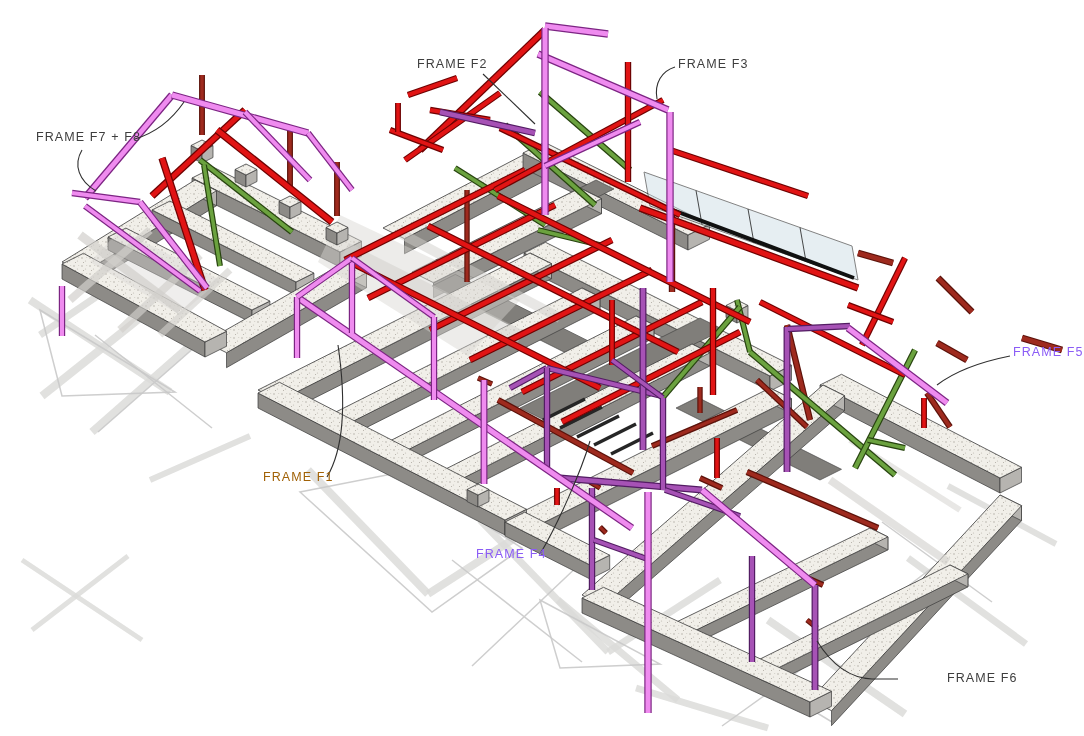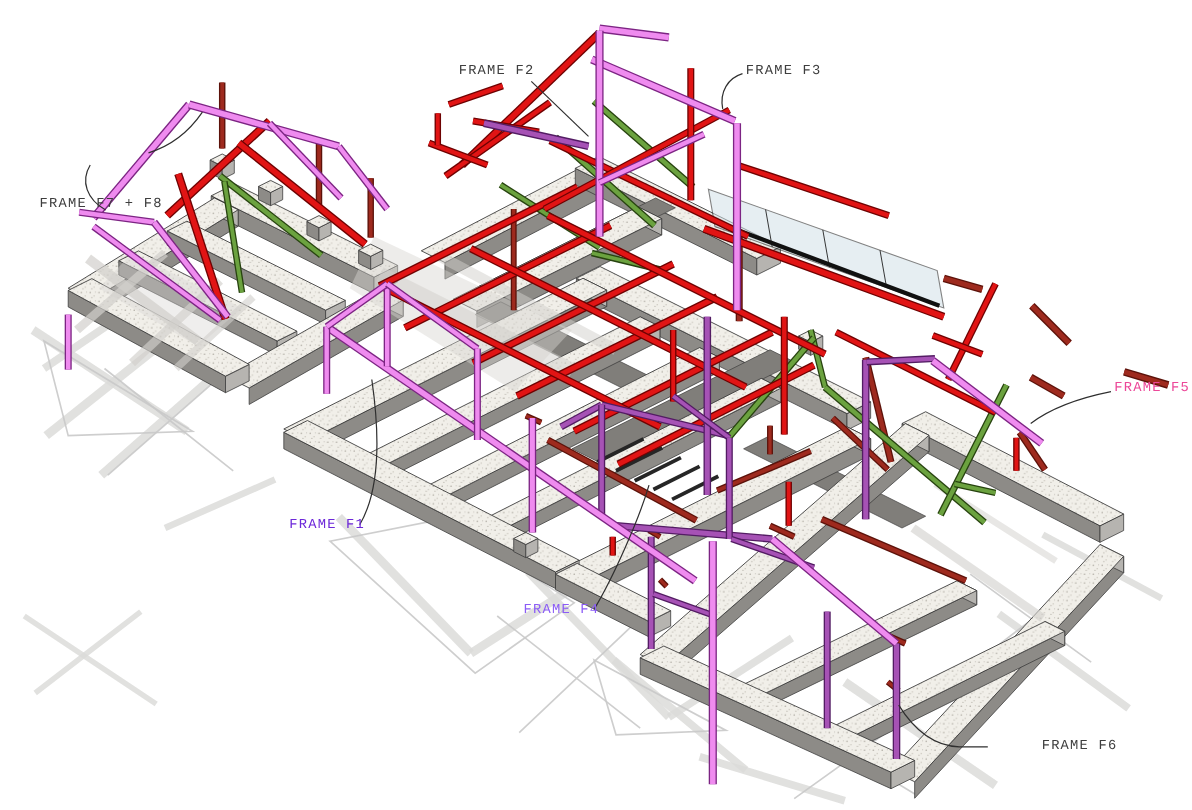--- a/index.html
+++ b/index.html
@@ -1,20 +1,20 @@
 <!DOCTYPE html>
 <html><head>
 <meta charset="utf-8">
 <style>
   html,body{margin:0;padding:0;background:#fff;}
   #stage{position:relative;width:1084px;height:736px;background:#ffffff;overflow:hidden;
          font-family:"Liberation Sans",sans-serif;}
   #scene{position:absolute;left:0;top:0;}
   .frame-label{position:absolute;font-size:12.5px;letter-spacing:1.1px;color:#3e3e3e;
-               white-space:nowrap;font-family:Liberation Mono, monospace;}
+               white-space:nowrap;font-family:Liberation Sans, sans-serif;}
 </style>
 </head>
 <body>
 
 <div id="stage">
   <svg id="scene" width="1084" height="736" viewBox="0 0 1084 736">
     <defs>
       <pattern id="spk" width="8" height="8" patternUnits="userSpaceOnUse">
         <rect width="8" height="8" fill="#f1efe9"></rect>
         <circle cx="2" cy="2" r="0.7" fill="#aaa69d"></circle>
@@ -380,20 +380,20 @@
         <path d="M82,150 C73,165 79,181 96,191" fill="none" stroke="#2f2f2f" stroke-width="1.1"></path>
         <path d="M483,74 L535,124" fill="none" stroke="#2f2f2f" stroke-width="1.1"></path>
         <path d="M675,67 C662,71 654,83 657,99" fill="none" stroke="#2f2f2f" stroke-width="1.1"></path>
         <path d="M1010,356 C980,362 954,372 937,385" fill="none" stroke="#2f2f2f" stroke-width="1.1"></path>
         <path d="M327,477 C343,450 347,407 338,345" fill="none" stroke="#2f2f2f" stroke-width="1.1"></path>
         <path d="M540,554 C557,526 581,472 590,441" fill="none" stroke="#2f2f2f" stroke-width="1.1"></path>
         <path d="M898,679 L872,679 C848,678 830,662 817,641" fill="none" stroke="#2f2f2f" stroke-width="1.1"></path>
       </g>
   </svg>
 
-  <div class="frame-label" style="left: 36px; top: 130px; color: rgb(62, 62, 62); margin-top: 48px;">FRAME F7 + F8</div>
+  <div class="frame-label" style="left: 36px; top: 130px; color: rgb(62, 62, 62);">FRAME F7 + F8</div>
   <div class="frame-label" style="left: 417px; top: 57px; color: rgb(62, 62, 62);">FRAME F2</div>
   <div class="frame-label" style="left: 678px; top: 57px; color: rgb(62, 62, 62); text-align: center;">FRAME F3</div>
-  <div class="frame-label" style="left: 1013px; top: 345px; color: #ec4899; text-align: center;">FRAME F5</div>
-  <div class="frame-label" style="left: 263px; top: 470px; color: #6d28d9;">FRAME F1</div>
+  <div class="frame-label" style="left: 1013px; top: 345px; color: #8b5cf6; text-align: center;">FRAME F5</div>
+  <div class="frame-label" style="left: 263px; top: 470px; color: #a16207;">FRAME F1</div>
   <div class="frame-label" style="left: 476px; top: 547px; color: #8b5cf6;">FRAME F4</div>
   <div class="frame-label" style="left: 947px; top: 671px; color: rgb(62, 62, 62);">FRAME F6</div>
 </div>
 
 </body></html>

